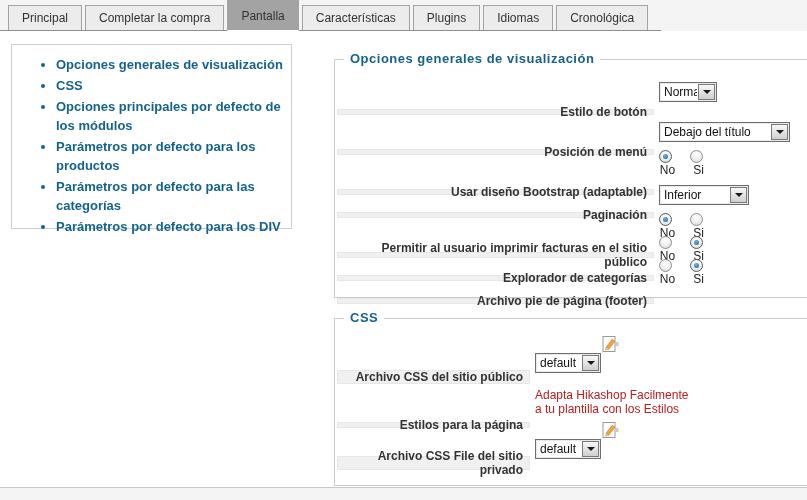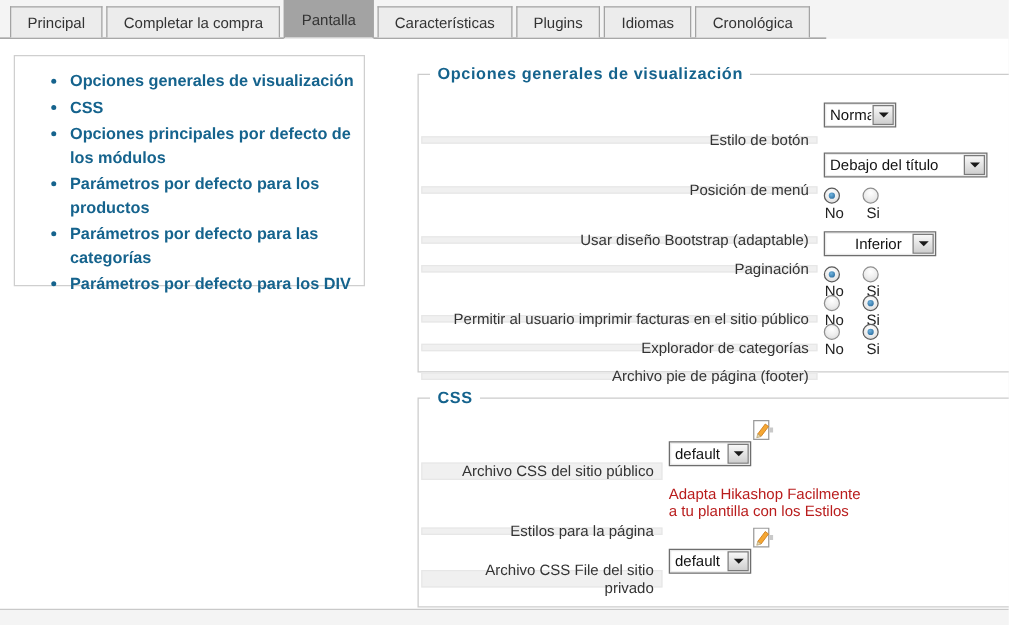--- a/index.html
+++ b/index.html
@@ -32,37 +32,37 @@
   .fieldset{position:absolute;left:334px;width:478px;border:1px solid #cccccc;background:#fff;box-sizing:border-box;}
   .fieldset .legend{position:absolute;top:-9px;left:9px;background:#ffffff;padding:0 6px;font-weight:bold;font-size:13px;color:#15638d;letter-spacing:.5px;}
   .fs-1{top:59px;height:239px;}
   .fs-2{top:318px;height:168px;}
   .rows{padding:13px 0 0 2px;}
   .fs-2 .rows{padding-top:15px;}
   .row{display:flex;margin-bottom:2px;}
   .lbl{
     background:#f0f0f0;border:1px solid #e7e7e7;box-sizing:border-box;
     display:flex;align-items:center;justify-content:flex-end;
-    text-align:right;font-weight:normal;color:#333;padding:2px 6px 2px 8px;
+    text-align:right;font-weight:bold;color:#333;padding:2px 6px 2px 8px;
     font-size:12px;line-height:14px;margin-top:36px;
   }
   .fs-1 .lbl{width:317px;}
   .fs-2 .lbl{width:193px;}
   .ctl{display:flex;align-items:center;padding-left:5px;}
   .row.h-select{height:38px;}
   .row.h-radio{height:21px;}
   .row.h-seledit{height:50px;}
   .row.h-link{height:32px;}
   .row.h-seledit .ctl{flex-direction:column;align-items:flex-start;justify-content:flex-start;padding-top:2px;}
   
   .sel{display:inline-flex;align-items:stretch;background:#fff;border:1px solid #6e6e6e;box-shadow:inset 0 0 0 1px #e9e9e9;height:20px;box-sizing:border-box;cursor:pointer;}
   .sel .txt{flex:1;display:flex;align-items:center;padding:0 4px;font-size:12px;color:#111;white-space:nowrap;overflow:hidden;}
   .sel .btn{width:17px;margin:1px;background:linear-gradient(#f8f8f8,#cfcfcf);border:1px solid #7a7a7a;display:flex;align-items:center;justify-content:center;box-sizing:border-box;}
   .sel .arr{width:0;height:0;border-left:4px solid transparent;border-right:4px solid transparent;border-top:4px solid #1a1a1a;}
-  .sel.w-xs{width:58px;} .sel.w-s{width:66px;} .sel.w-m{width:90px;padding-left:20px;} .sel.w-l{width:131px;}
+  .sel.w-xs{width:58px;} .sel.w-s{width:66px;} .sel.w-m{width:90px;} .sel.w-l{width:131px;}
   
   .radgrp{display:flex;align-items:center;}
   .radio{display:flex;align-items:center;margin-right:14px;cursor:pointer;flex-direction:column;}
   .rdot{width:13px;height:13px;border-radius:50%;box-sizing:border-box;border:1px solid #8f8f8f;background:radial-gradient(circle at 50% 30%,#ffffff 0%,#ededed 55%,#d5d5d5 100%);margin-right:4px;position:relative;}
   .radio.checked .rdot{border-color:#5a5a5a;}
   .radio.checked .rdot::after{content:"";position:absolute;left:3px;top:3px;width:5px;height:5px;border-radius:50%;background:radial-gradient(circle at 40% 35%,#6fb3dd,#1f5f93);}
   .radio .rtxt{font-size:12px;color:#222;}
   
   .plink{color:#b91c1c;font-size:12px;line-height:14px;cursor:pointer;}
   

